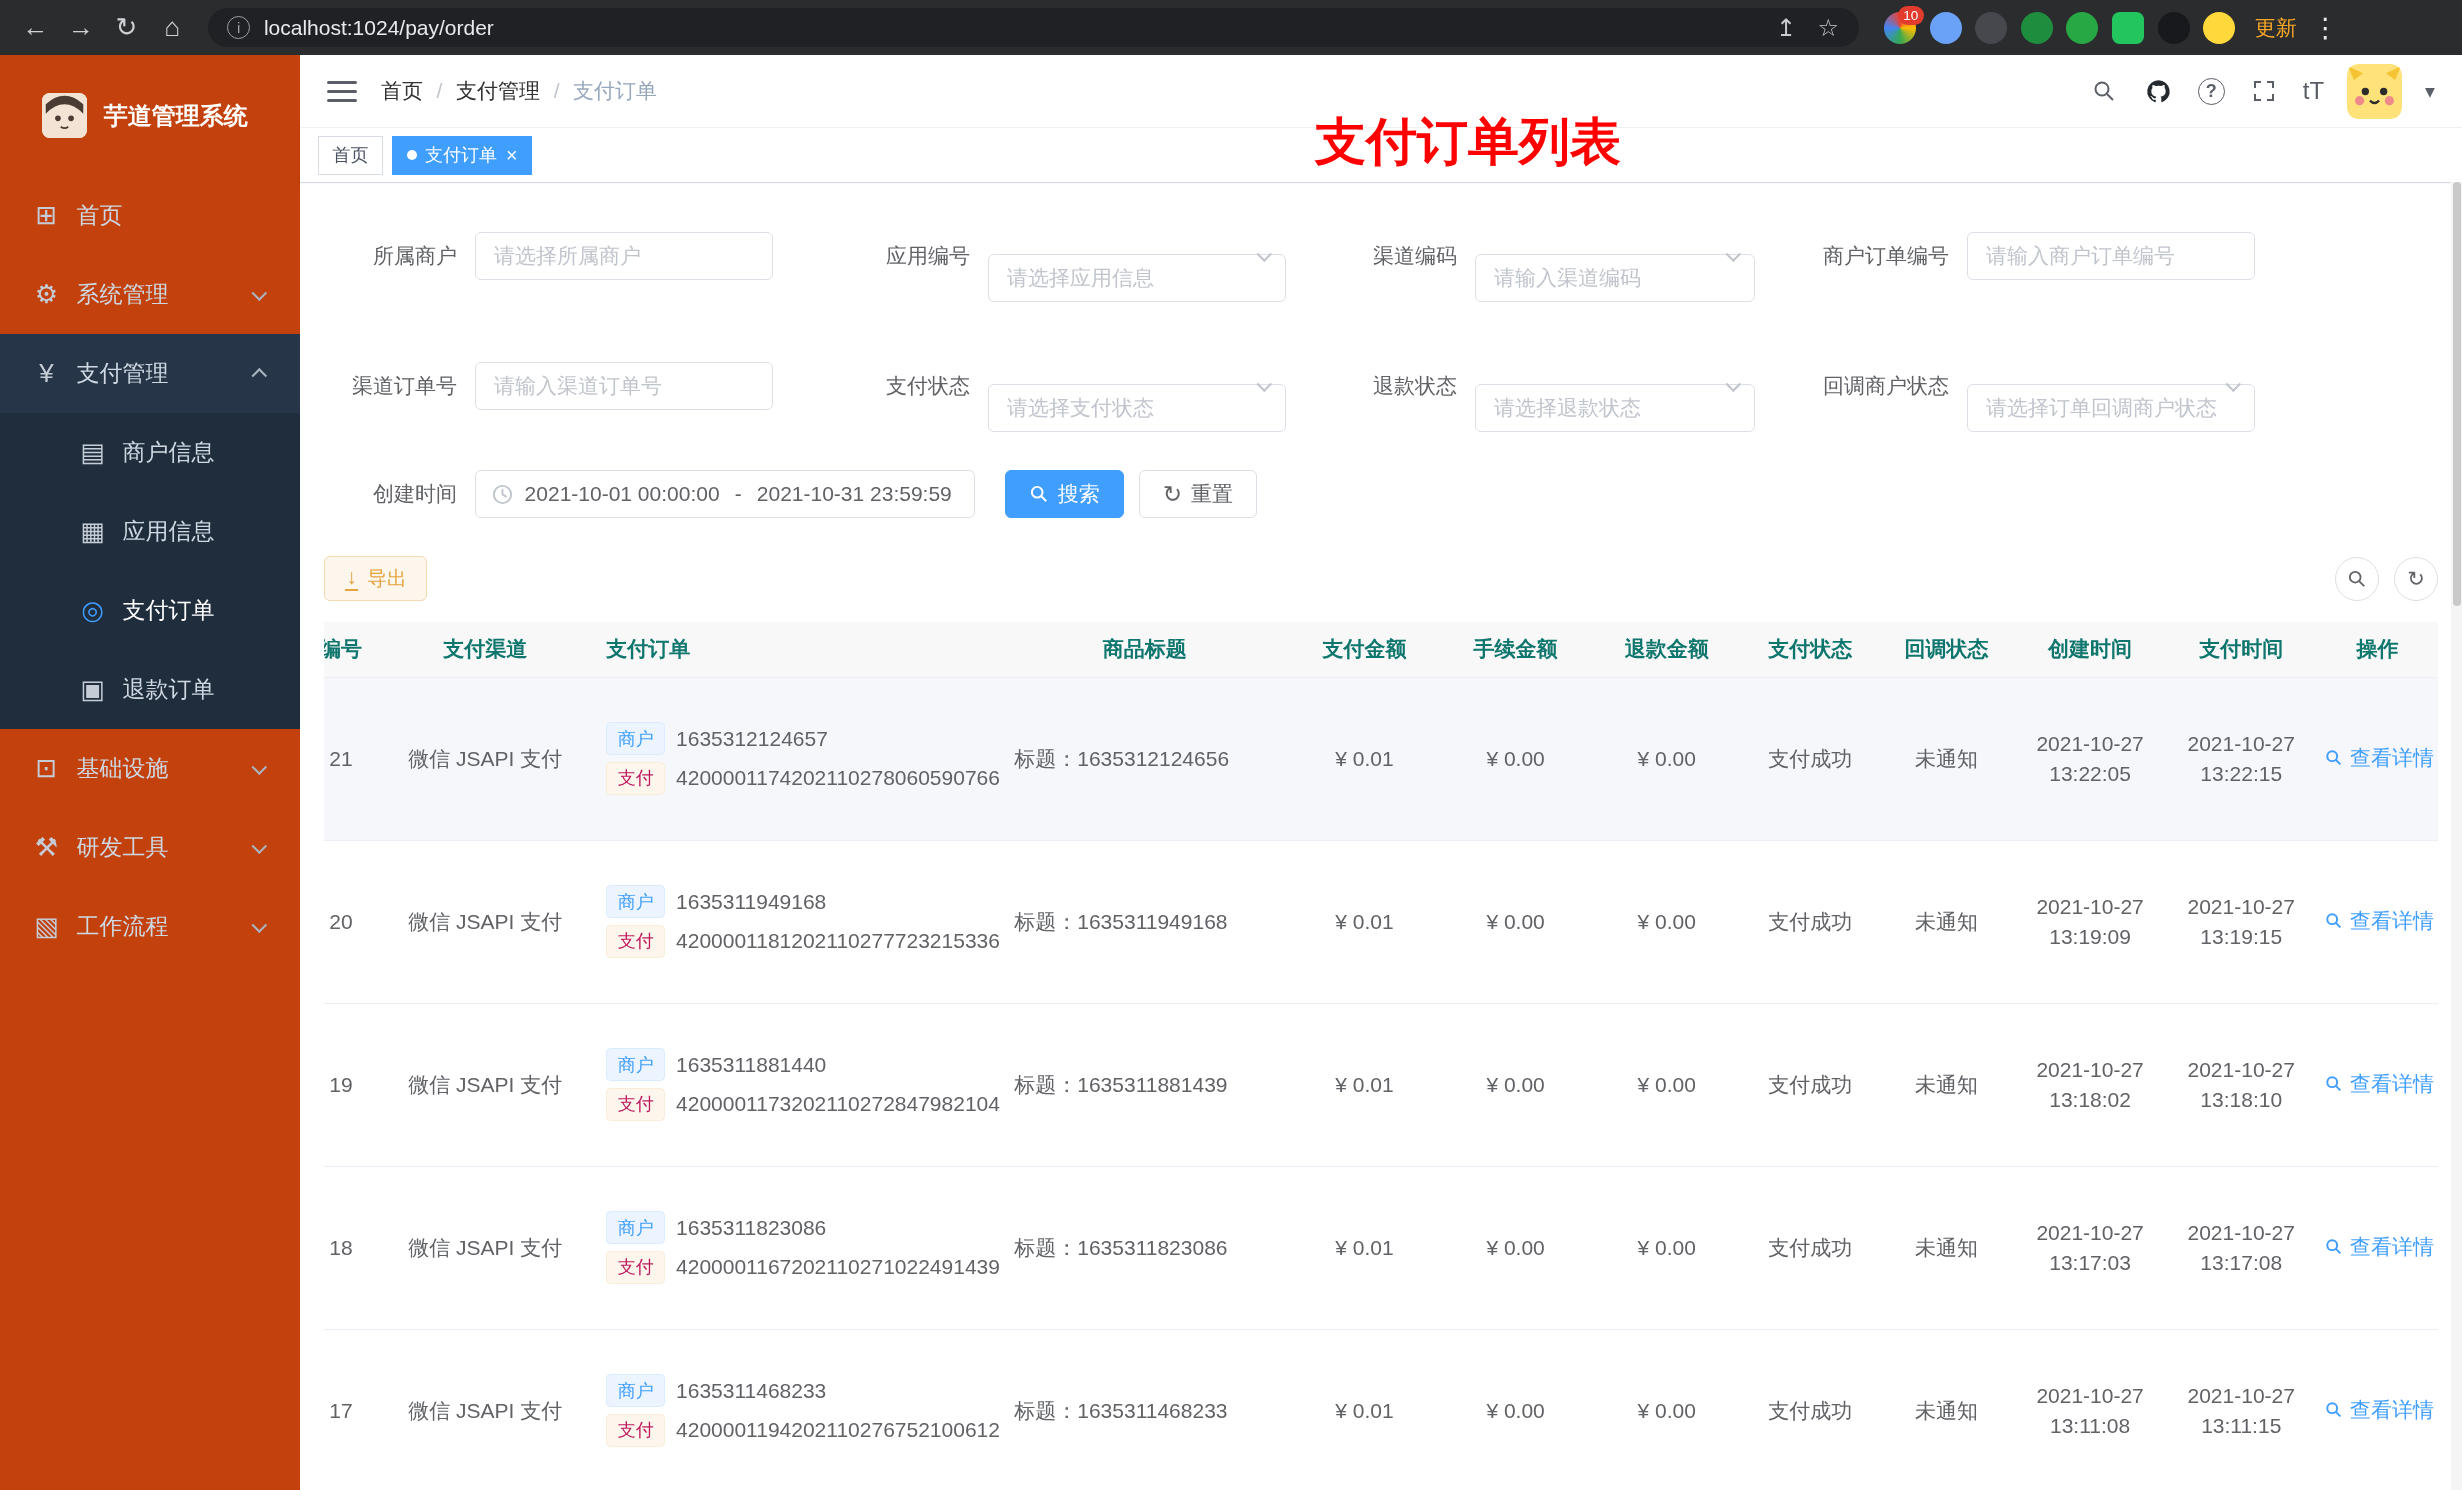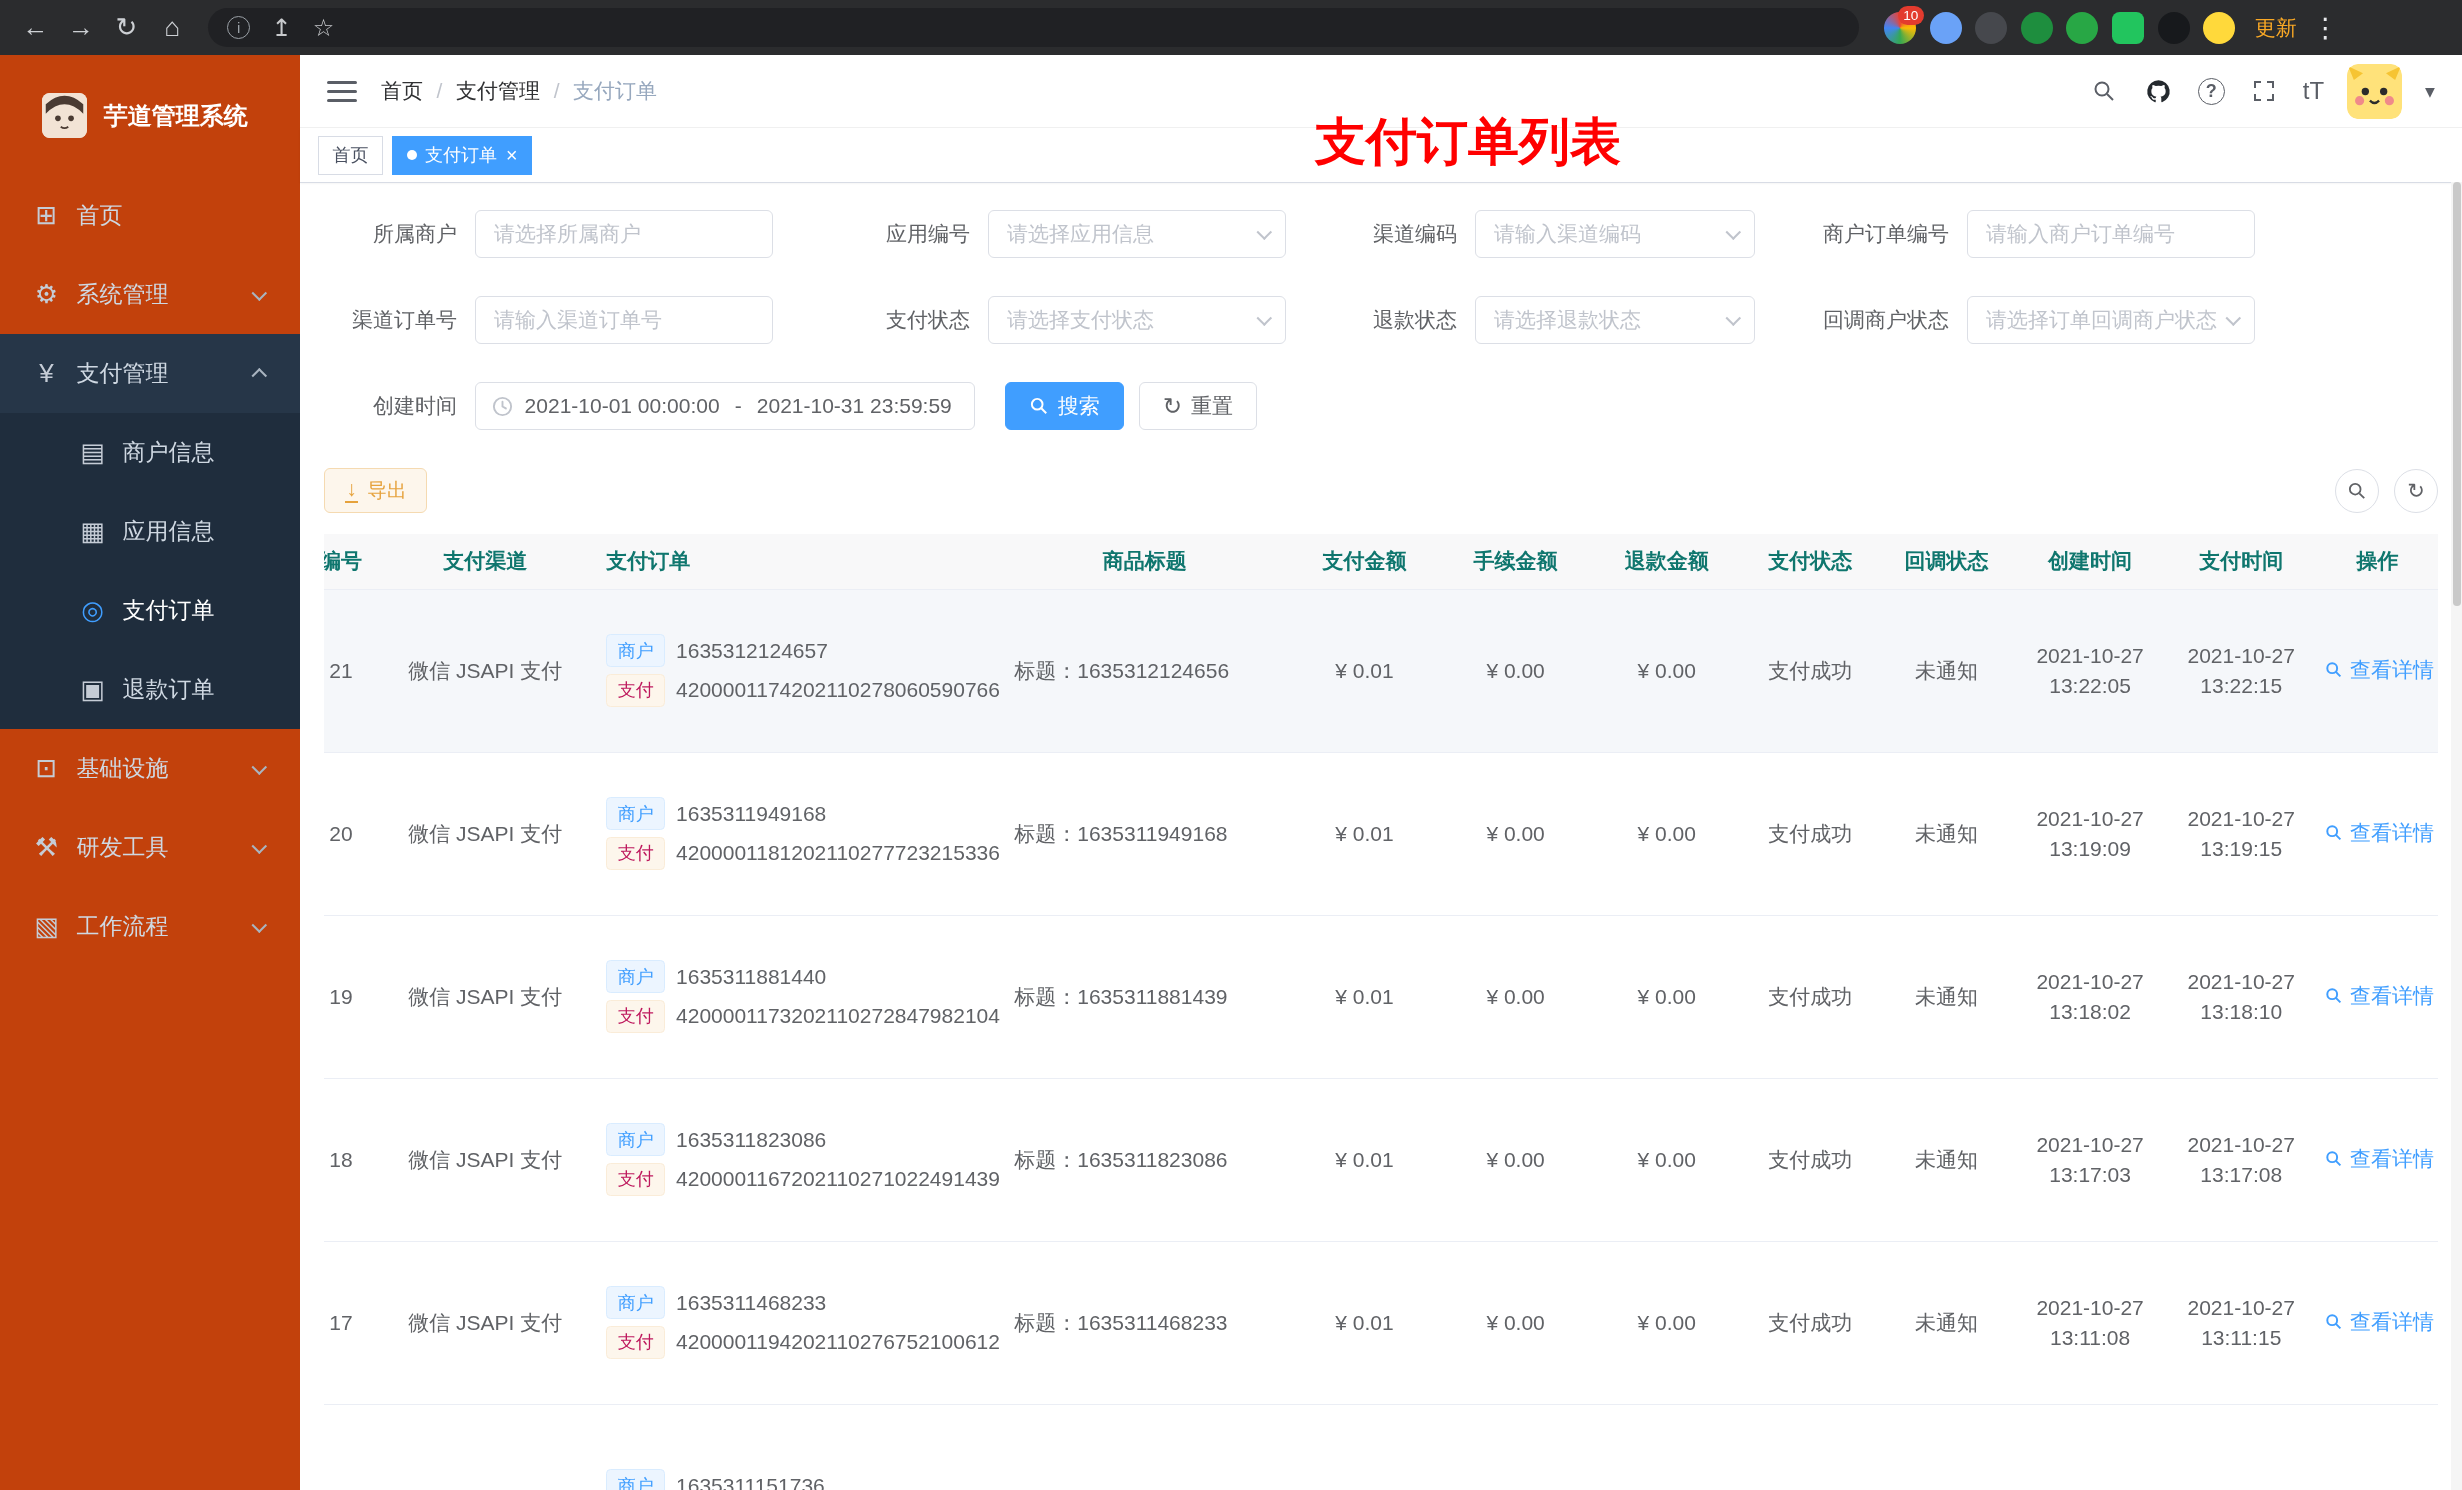--- a/index.html
+++ b/index.html
@@ -66,21 +66,21 @@
   .tag-item .close{font-size:19.7px;margin-left:1.5px;}
   
   .content{flex:1;padding:27px 24px 0;overflow:hidden;position:relative;}
   .filter-row{display:flex;margin-bottom:38px;}
   .field{display:flex;align-items:center;}
   .flabel{font-size:21px;color:#606266;text-align:right;padding-right:18px;flex-shrink:0;}
   .ctrl{position:relative;}
   .ctrl input{width:100%;height:48px;border:1.5px solid #dcdfe6;border-radius:6px;font-size:21px;color:#606266;
     padding:0 18px;outline:none;font-family:inherit;background:#fff;}
   .ctrl input::placeholder{color:#c0c4cc;}
-  .ctrl.has-chev input{padding-right:30px;}
+  .ctrl.has-chev input{padding-right:30px;margin-top:44px;}
   .ctrl .chev2{position:absolute;right:16.7px;top:50%;width:10.6px;height:10.6px;border-right:2.3px solid #c0c4cc;
     border-bottom:2.3px solid #c0c4cc;transform:translateY(-70%) rotate(45deg);}
   .ml124{margin-left:94px;} .ml90{margin-left:68px;} .ml40{margin-left:30px;}
   .date-ctrl{width:500px;height:48px;border:1.5px solid #dcdfe6;border-radius:6px;display:flex;align-items:center;
     padding:0 15px;gap:10.6px;font-size:21px;color:#606266;background:#fff;cursor:pointer;}
   .date-ctrl .dash{color:#606266;margin:0 4.5px;}
   .btn{height:48px;border-radius:6px;font-size:21px;display:inline-flex;align-items:center;gap:9px;
     padding:0 23px;cursor:pointer;border:1.5px solid transparent;font-family:inherit;}
   .btn.primary{background:#409eff;border-color:#409eff;color:#fff;margin-left:30px;}
   .btn.plain{background:#fff;border-color:#dcdfe6;color:#606266;margin-left:15px;}
@@ -122,20 +122,21 @@
 </head>
 <body>
 
 <div class="browser">
   <button class="nav-ic">←</button>
   <button class="nav-ic">→</button>
   <button class="nav-ic">↻</button>
   <button class="nav-ic">⌂</button>
   <div class="url-pill">
     <i class="info-circle">i</i>
+    <span class="url-text">localhost:1024/pay/order</span>
     <span class="pill-ic">↥</span>
     <span class="pill-ic">☆</span>
   </div>
   <div class="ext-row">
     <span class="ext badge" data-badge="10" style="background:conic-gradient(#ea4335,#fbbc04,#34a853,#4285f4,#ea4335);"></span>
     <span class="ext" style="background:#6aa2f7;"></span>
     <span class="ext" style="background:#46484d;"></span>
     <span class="ext" style="background:#1e8e3e;"></span>
     <span class="ext" style="background:#28a745;"></span>
     <span class="ext square" style="background:#22c55e;"></span>

